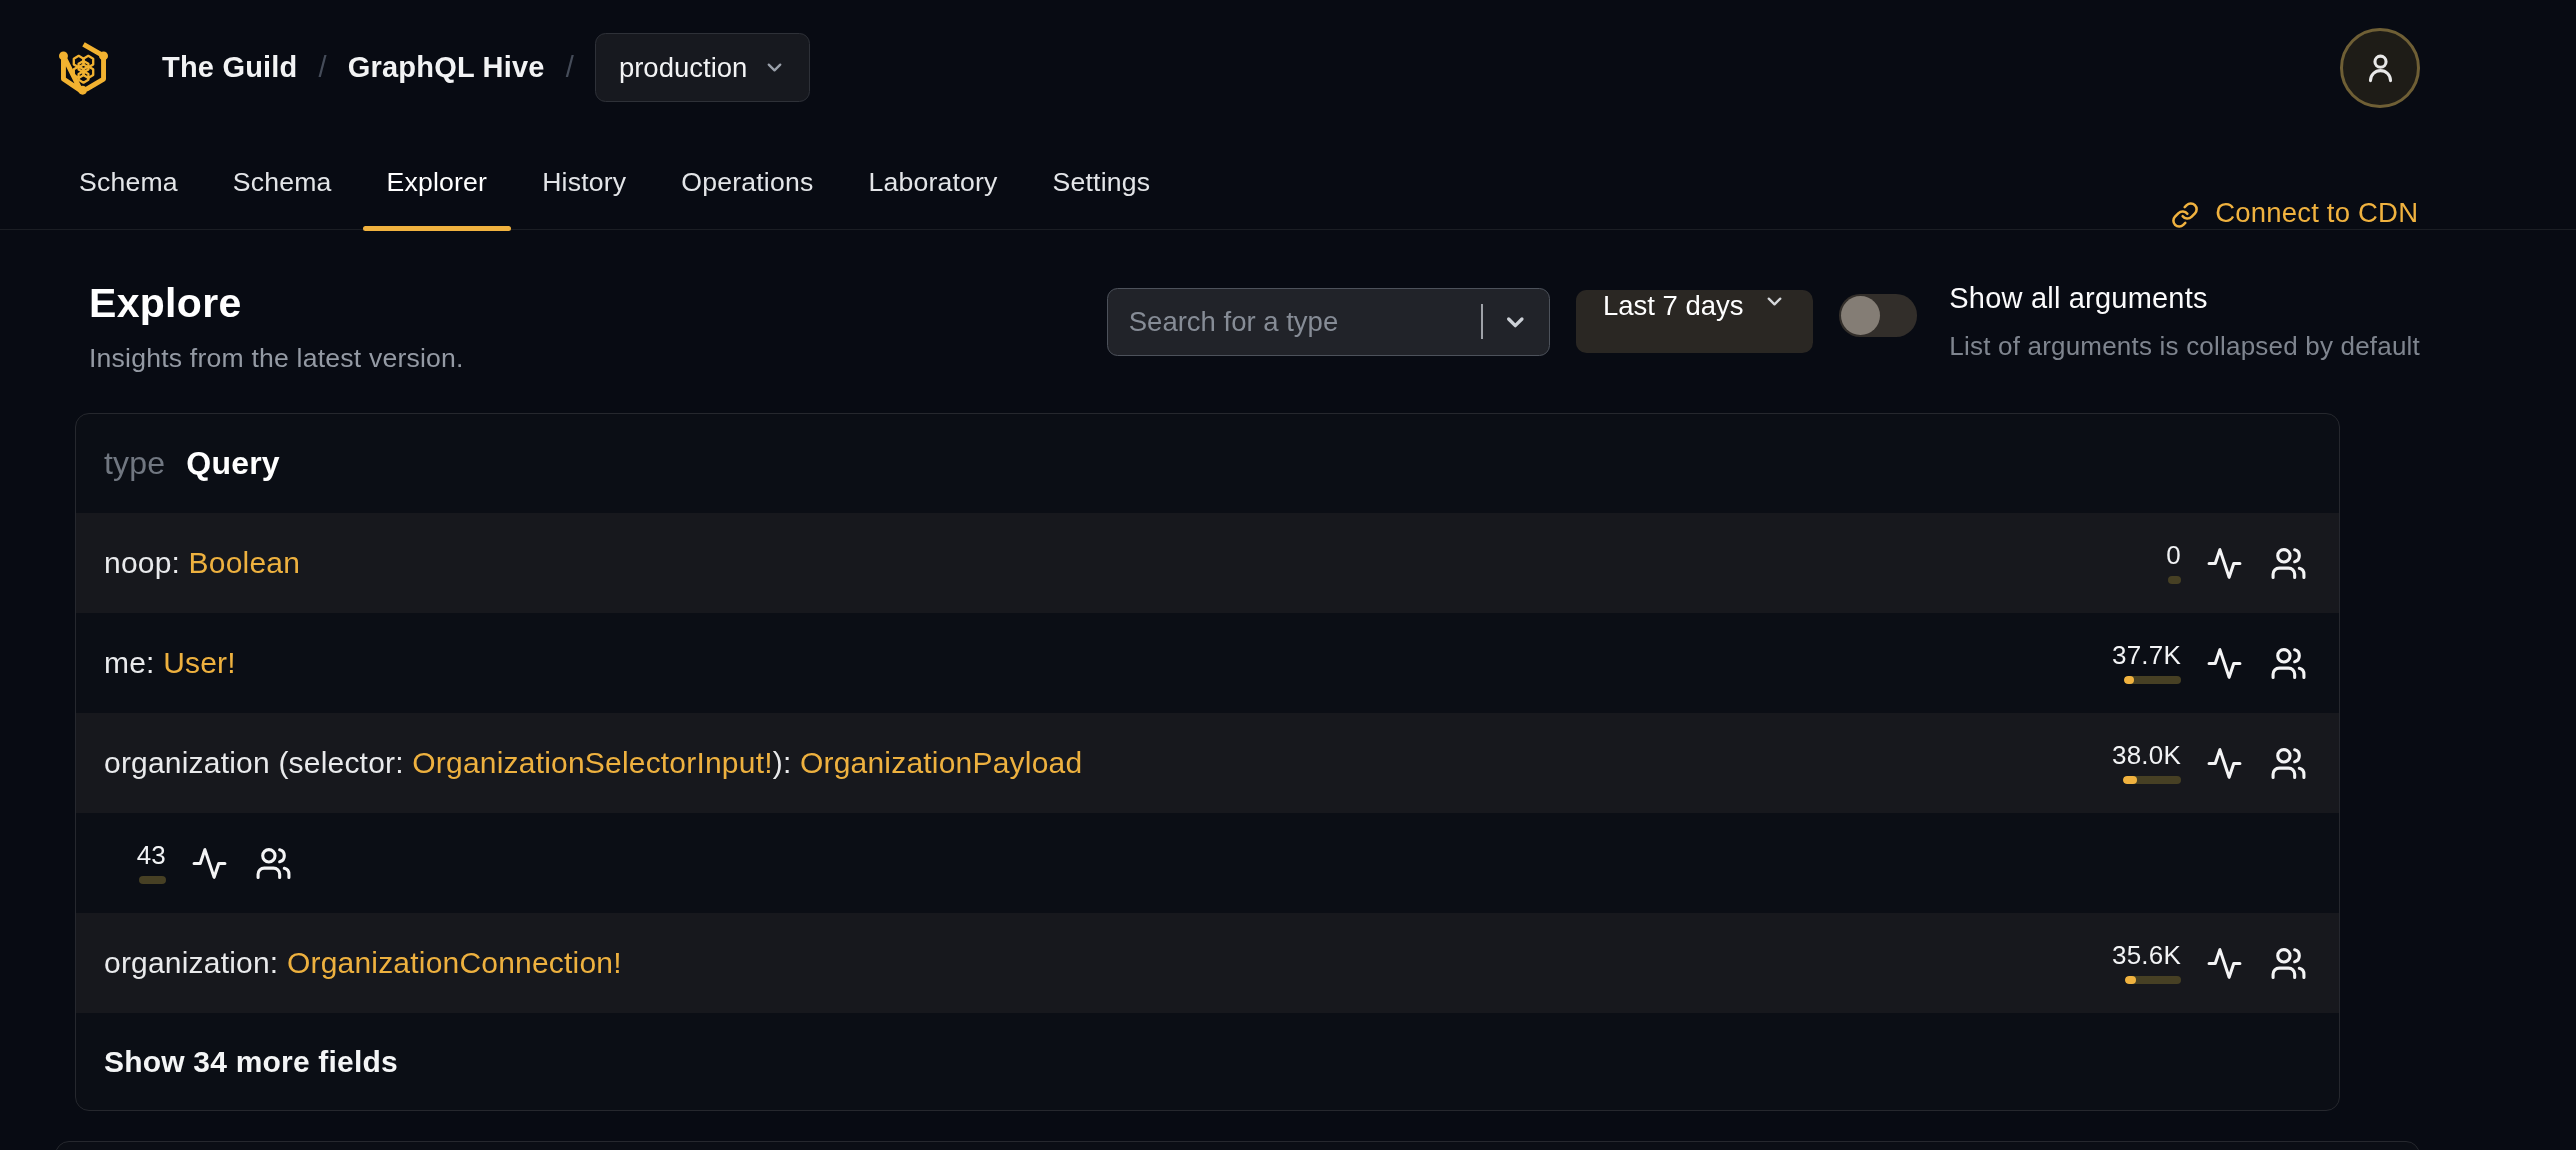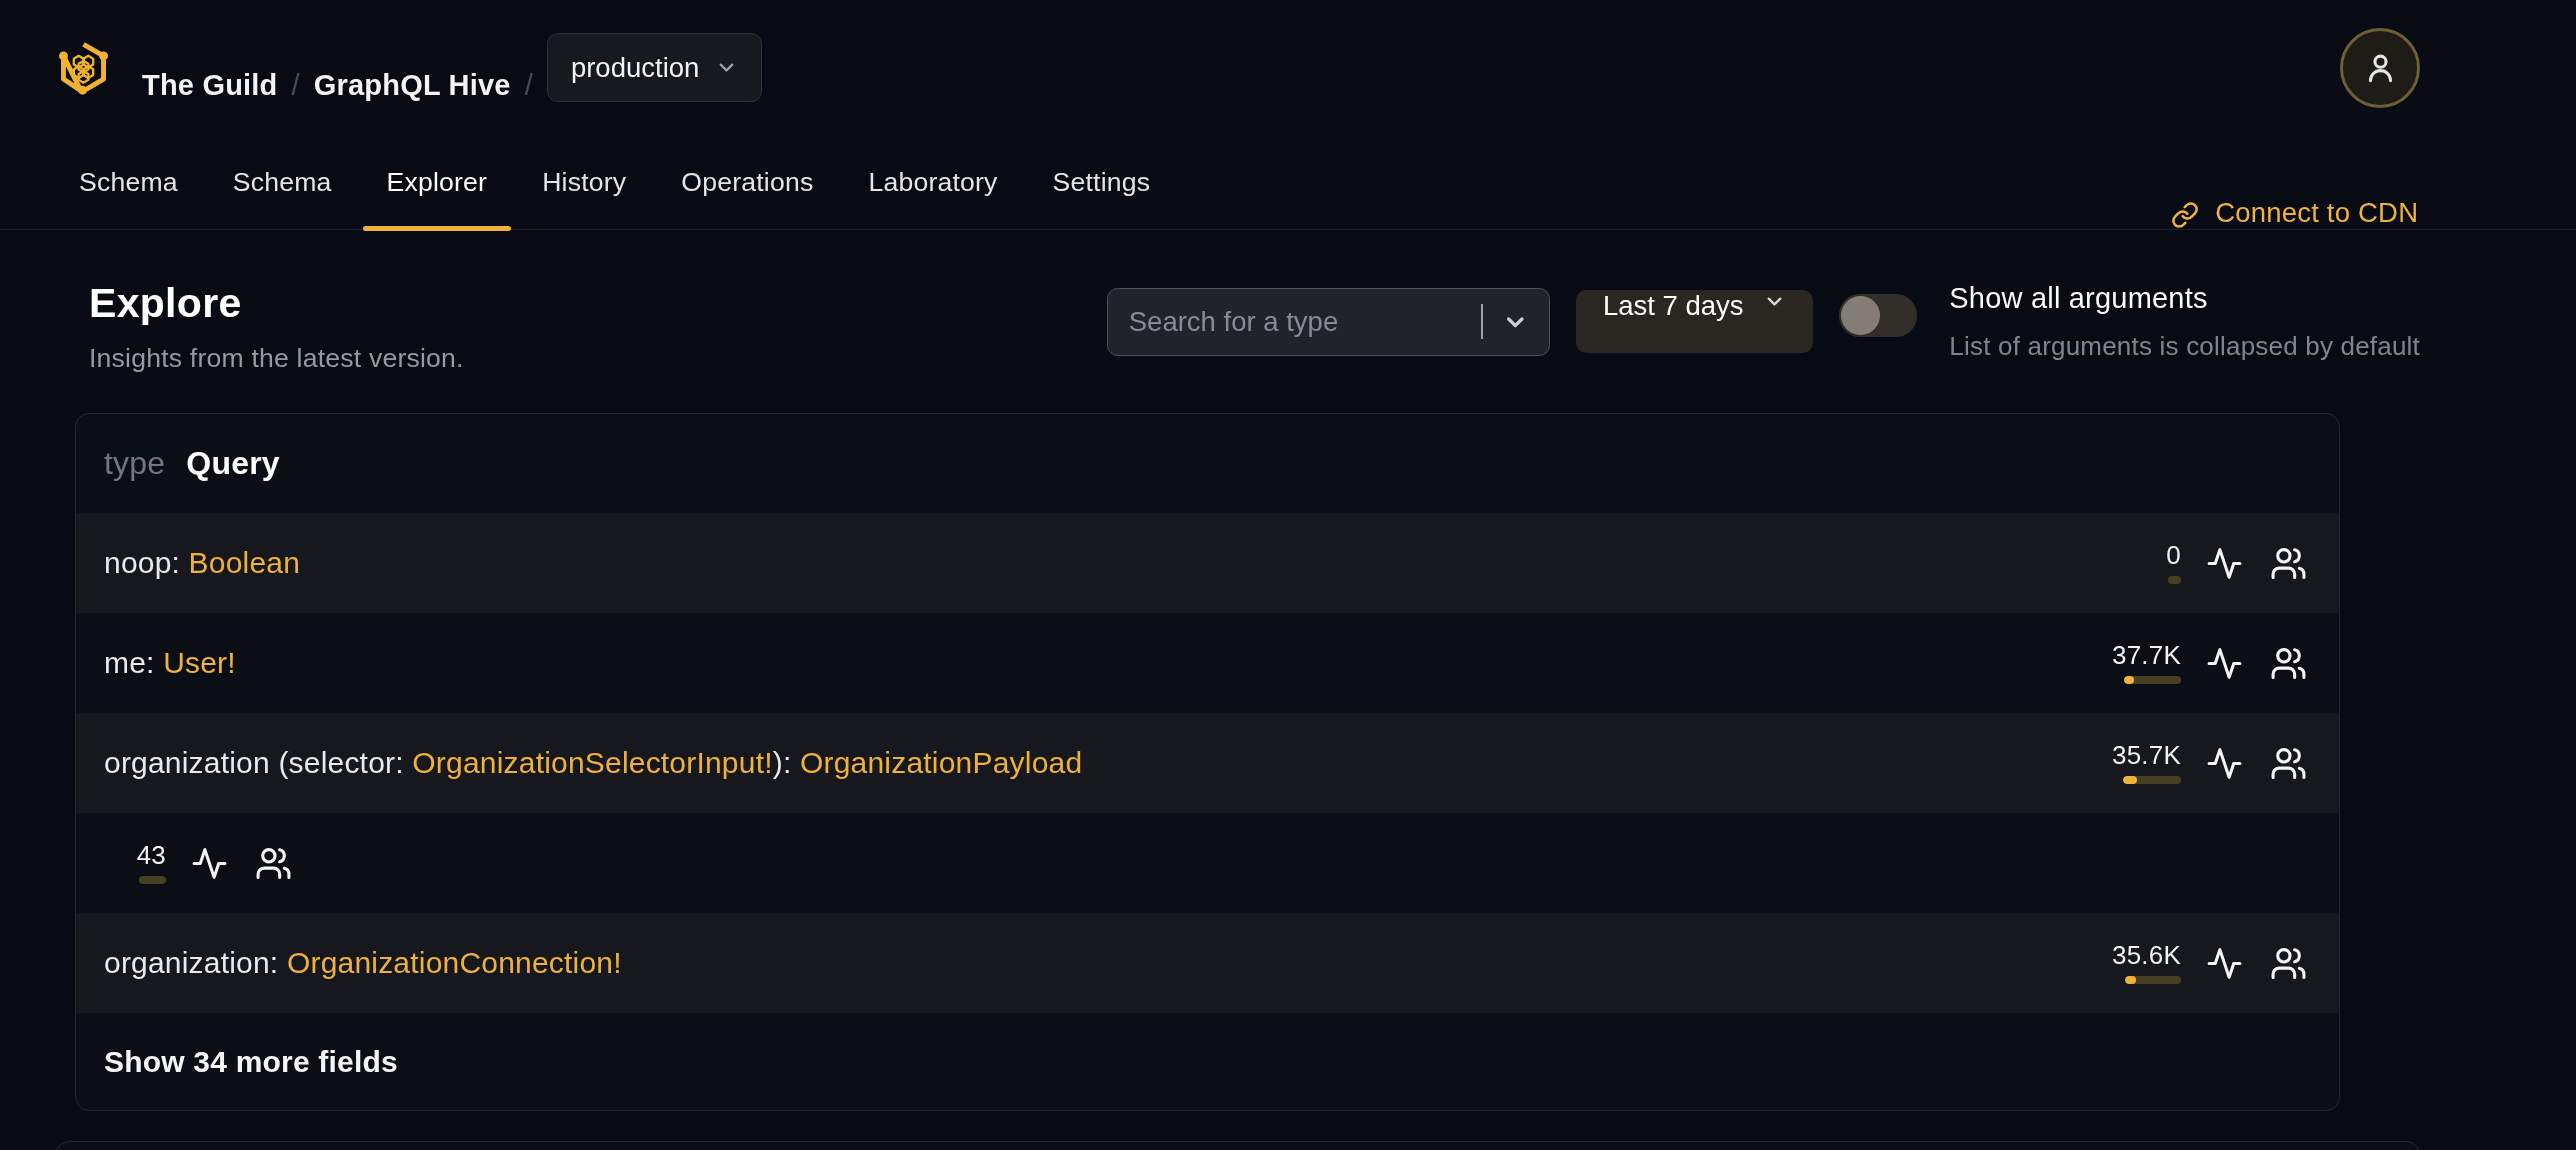--- a/index.html
+++ b/index.html
@@ -10,21 +10,21 @@
     color:#e9eaec;
     letter-spacing:0.2px;
   }
   .container { padding-left:55px; width:2475px; }
   .inner { width:2365px; }
 
   
   .topbar { height:135px; display:flex; align-items:center; justify-content:space-between; }
   .brand { display:flex; align-items:center; gap:30px; }
   .logo { width:57px; height:59px; display:block; }
-  .crumbs { display:flex; align-items:flex-end; gap:14px; font-size:29px; font-weight:600; color:#f2f3f4; }
+  .crumbs { display:flex; align-items:center; gap:21px; font-size:29px; font-weight:600; color:#f2f3f4;margin-left:20px; }
   .crumb-sep { color:#454c59; font-weight:400; font-size:29px; }
   .target-btn {
     display:flex; align-items:center; gap:16px;
     background:#17191f; border:1.8px solid #2e3138; border-radius:10.6px;
     height:69px; padding:16px 23px; font-size:27.5px; color:#f2f3f4; cursor:pointer;
   }
   .chev { width:23px; height:23px; stroke:#9aa0aa; stroke-width:2.4; fill:none; stroke-linecap:round; stroke-linejoin:round; }
   .avatar {
     width:80px; height:80px; border-radius:50%;
     background:#1e1c17; border:3.5px solid #6f5f35;
@@ -287,21 +287,21 @@
                   <path d="M16 3.13a4 4 0 0 1 0 7.75"></path>
                 </svg>
               </span>
           </div>
         </div>
 
         <div class="row">
           <div class="field"><span class="w">organization (selector: </span><span class="t">OrganizationSelectorInput!</span><span class="w">): </span><span class="t">OrganizationPayload</span></div>
           <div class="stats">
             <div class="numblock">
-              <span class="num">35.7K</span>
+              <span class="num">38.0K</span>
               <div class="bar" style="width: 58px;">
                   <div class="fill" style="width: 14px;"></div>
                 </div>
             </div>
             <span class="stat-icon">
                 <svg viewBox="0 0 24 24">
                   <path d="M22 12h-4l-3 9L9 3l-3 9H2"></path>
                 </svg>
               </span>
             <span class="stat-icon">

